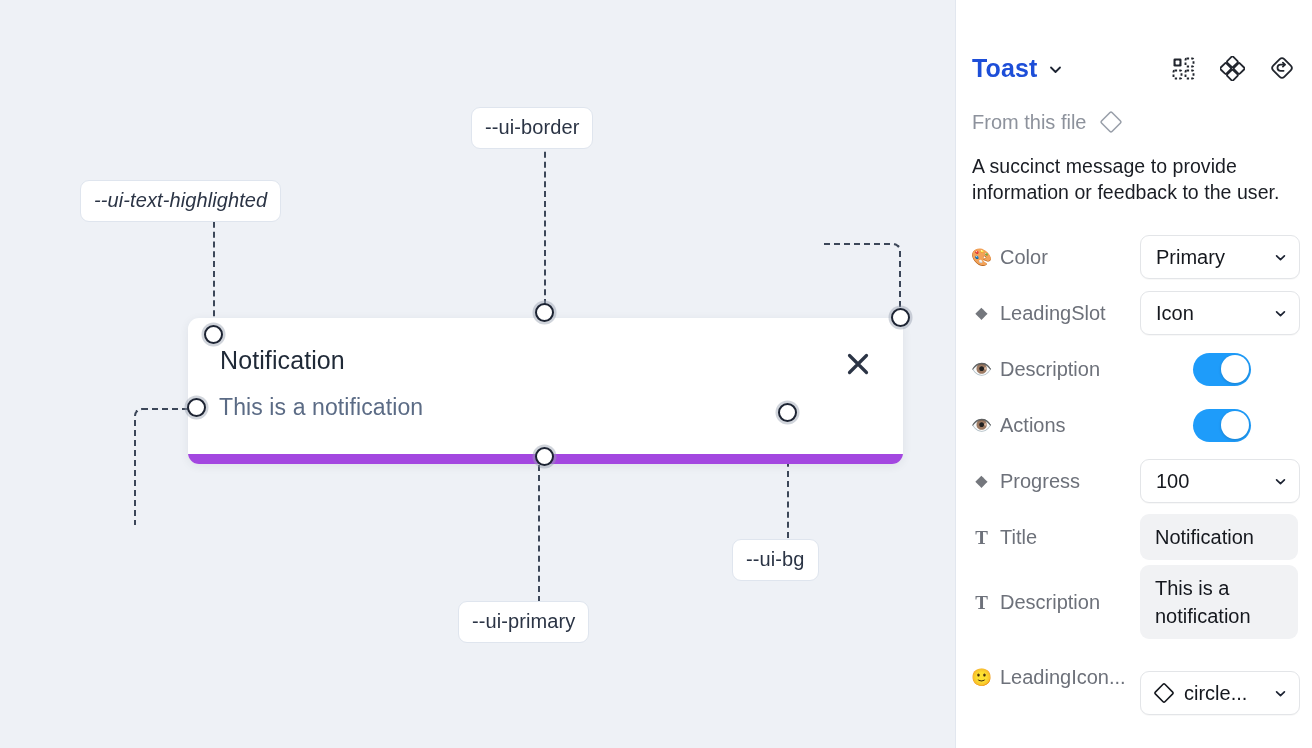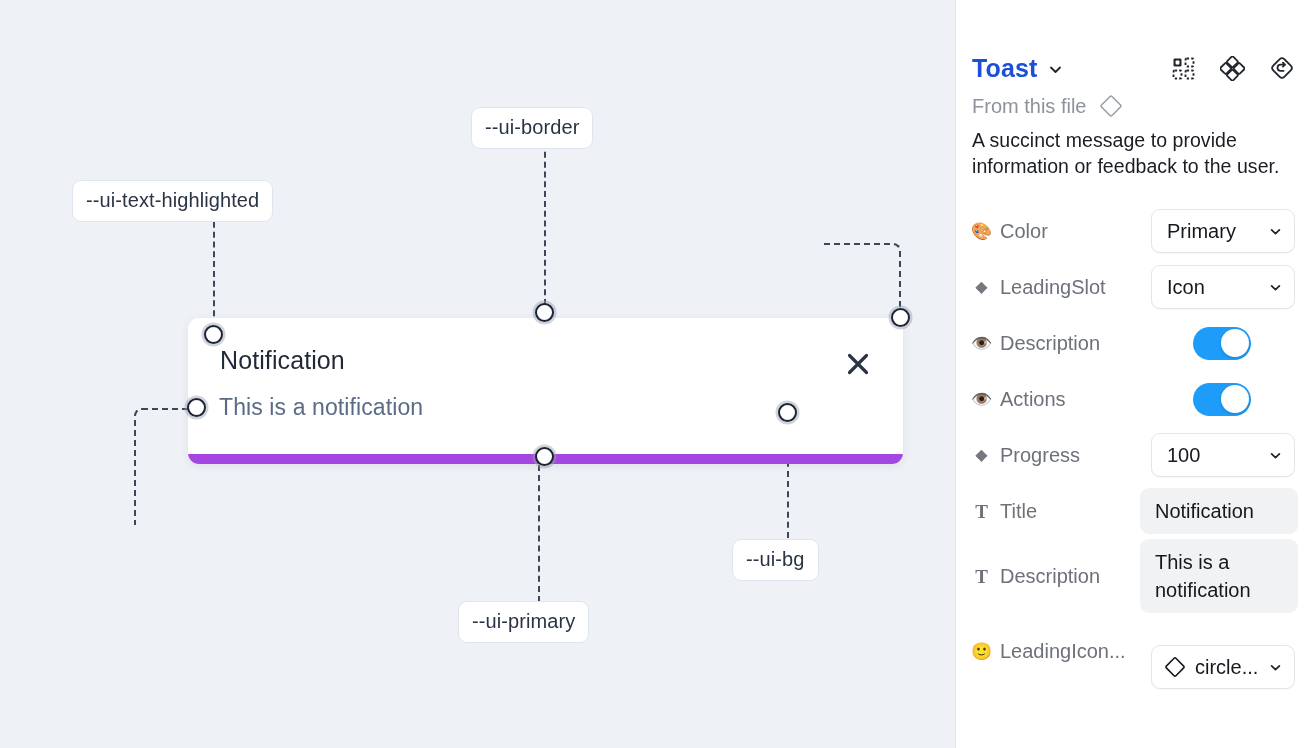--- a/index.html
+++ b/index.html
@@ -130,28 +130,29 @@
   }
   #panel-header-icons {
     margin-left: auto;
     display: flex; align-items: center; gap: 24px;
     color: #22262e;
   }
   .hdr-icon { display: flex; cursor: pointer; }
 
   #from-file-row {
     display: flex; align-items: center; gap: 12px;
+    margin-top: 16px;
   }
   #from-file-label {
     font-size: 20px; color: #8d929c;
   }
   #from-file-diamond { display: flex; color: #9aa0aa; }
 
   #panel-description {
-    margin-top: 8px;
+    margin-top: 18px;
     font-size: 19.5px;
     line-height: 26px;
     color: #1a1d24;
     letter-spacing: 0.05px;
   }
 
   #props { margin-top: 24px; }
   .prop-row {
     display: flex; align-items: center;
     min-height: 56px;
@@ -175,21 +176,21 @@
     font-weight: bold;
     font-size: 19px;
     color: #6d717a;
   }
   .prop-icon.diamond { color: #74777d; font-size: 16px; }
   .prop-label-text { overflow: hidden; text-overflow: ellipsis; }
 
   .prop-control { flex: 1; display: flex; justify-content: flex-end; }
 
   .select {
-    width: 144px;
+    width: 160px;
     min-height: 44px;
     background: #ffffff;
     border: 1px solid #e3e5e8;
     border-radius: 9px;
     display: flex; align-items: center;
     padding: 0 11px 0 15px;
     font-size: 20px;
     color: #15181e;
     cursor: pointer;
     box-shadow: 0 1px 1px rgba(20,25,35,0.03);
@@ -244,21 +245,21 @@
     <div class="lead lead-v" style="left:544px; top:142px; height:163px;"></div>
 
     <div class="lead lead-corner" style="left:824px; top:243px; width:77px; height:67px;"></div>
 
     <div class="lead lead-corner-tl" style="left:134px; top:408px; width:57px; height:117px;"></div>
 
     <div class="lead lead-v" style="left:538px; top:465px; height:137px;"></div>
 
     <div class="lead lead-v" style="left:787px; top:420px; height:118px;"></div>
 
-    <div class="pill" style="left:72px; top:180px;">--ui-text-highlighted</div>
+    <div class="pill" style="left:80px; top:180px;font-style:italic;">--ui-text-highlighted</div>
 
     <div class="pill" style="left:471px; top:107px;">--ui-border</div>
 
 
 
     <div class="pill" style="left:458px; top:601px;">--ui-primary</div>
 
     <div class="pill" style="left:732px; top:539px;">--ui-bg</div>
 
     <div id="toast-card">

